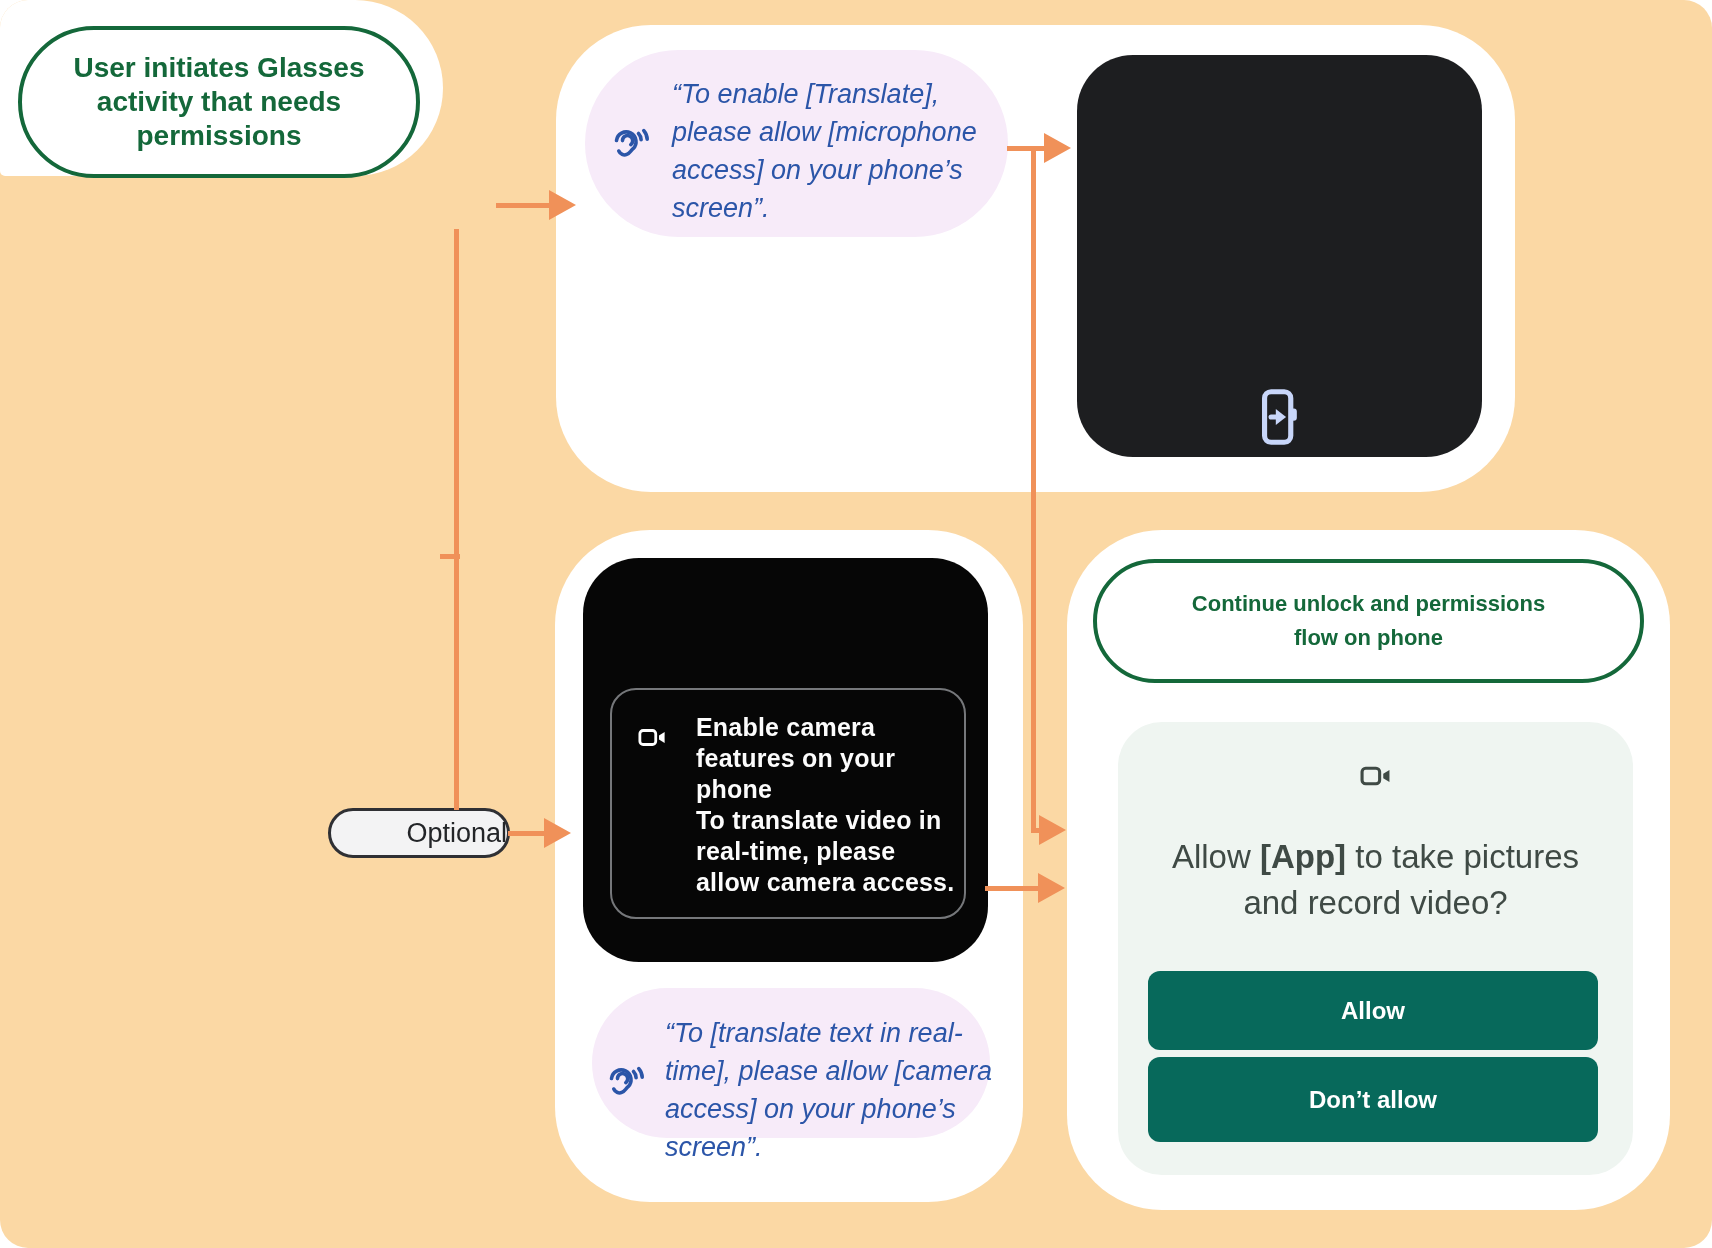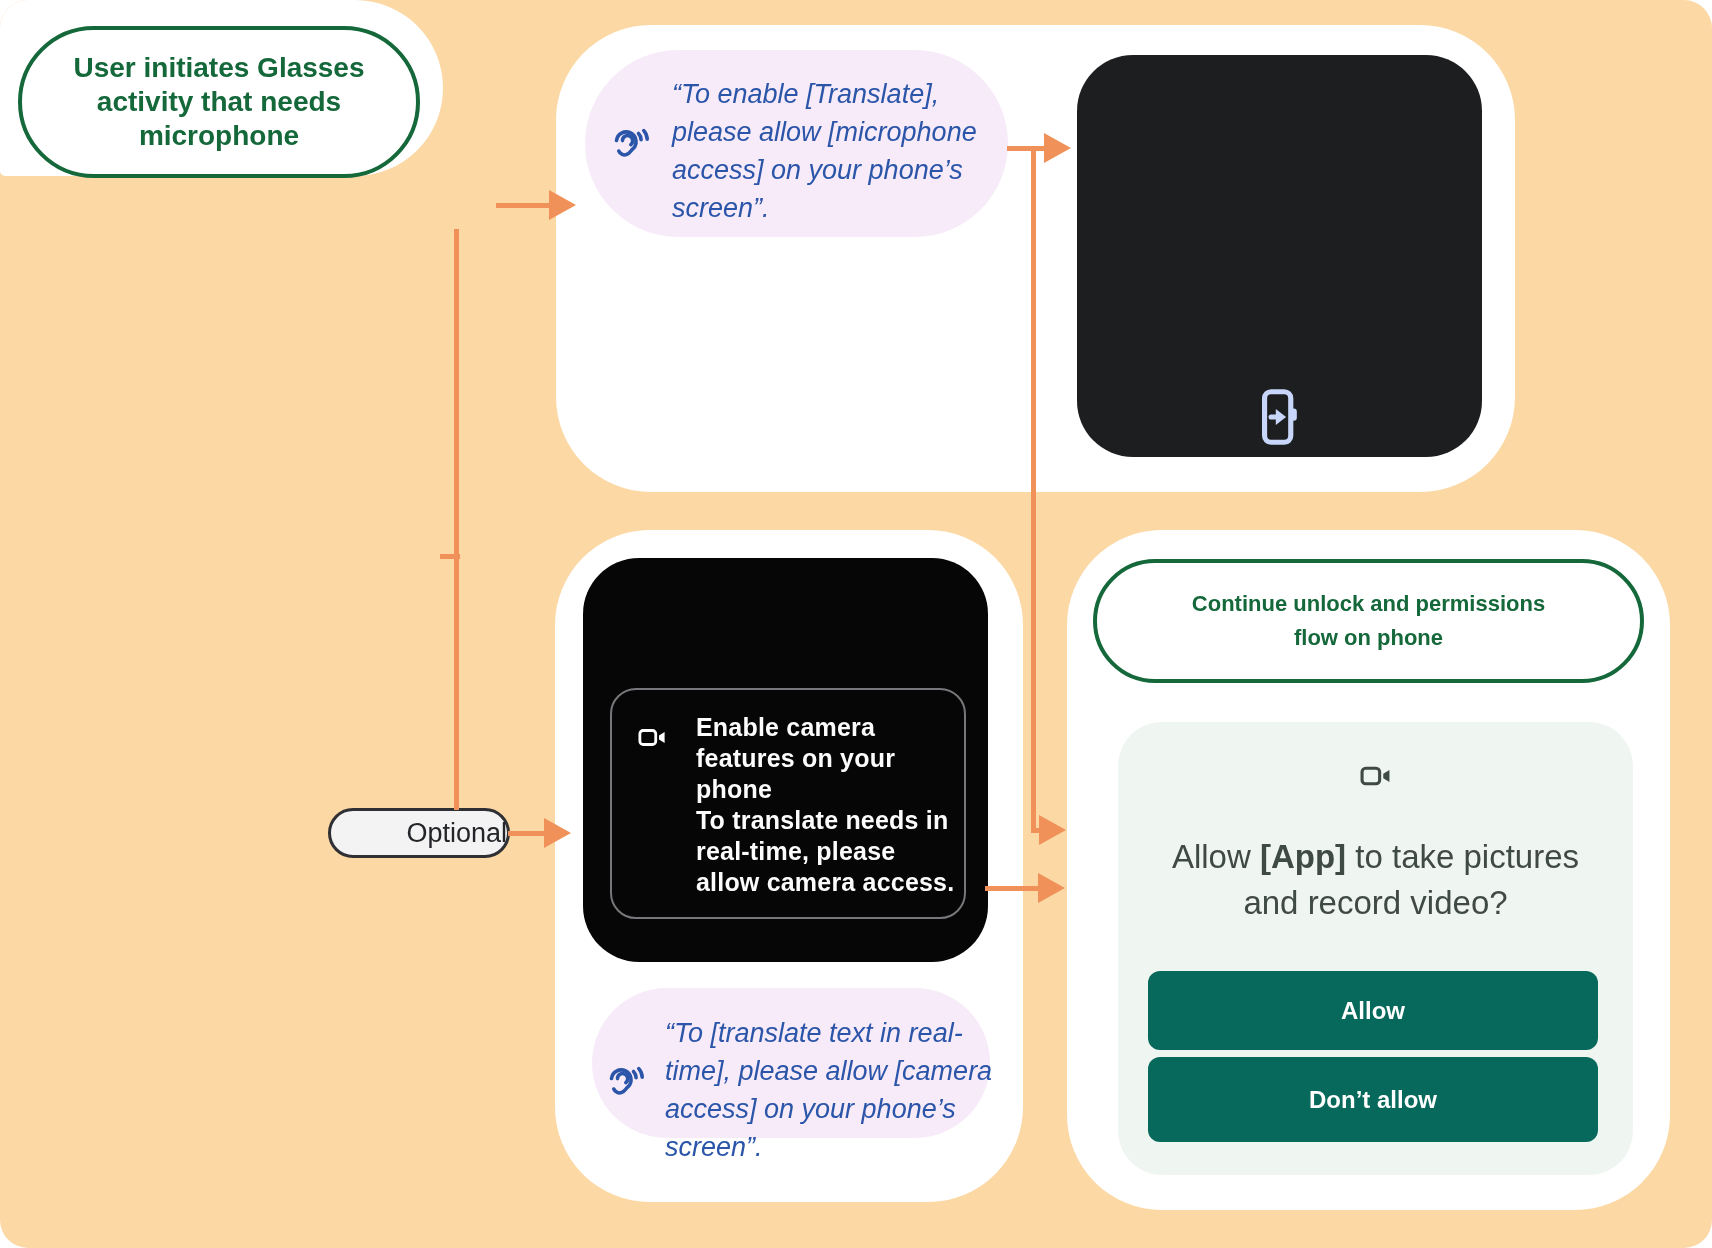--- a/index.html
+++ b/index.html
@@ -124,21 +124,21 @@
         <span class="cam">
           <svg width="28" height="23" viewBox="0 0 30 24">
             <rect x="2" y="4.5" width="17" height="15" rx="3.5" fill="none" stroke="#ffffff" stroke-width="3"></rect>
             <path d="M22.5 9.8 28.5 6.2v11.6l-6-3.6z" fill="#ffffff"></path>
           </svg>
         </span>
         <div class="ntxt">
           <div class="line">Enable camera</div>
           <div class="line">features on your</div>
           <div class="line">phone</div>
-          <div class="line">To translate needs in</div>
+          <div class="line">To translate video in</div>
           <div class="line">real-time, please</div>
           <div class="line">allow camera access.</div>
         </div>
       </div>
     </div>
     <div class="bubble bubble-bottom">
       <span class="ear">
         <svg width="38" height="31" viewBox="0 0 38 31">
           <g fill="none" stroke="#2B55A8" stroke-width="3.6" stroke-linecap="round">
             <path d="M5.5 12.5a9.8 9.8 0 1 1 16.6 8.2c-2.8 2.2-2.7 4.4-6.3 5.7a6.3 6.3 0 0 1-8-3.4"></path>
@@ -175,21 +175,21 @@
       </div>
       <button class="btn btn-allow">Allow</button>
       <button class="btn btn-dont">Don’t allow</button>
     </div>
   </div>
 
   <div class="left-blob">
     <div class="green-pill blob-pill">
       <div>User initiates Glasses</div>
       <div>activity that needs</div>
-      <div>microphone</div>
+      <div>permissions</div>
     </div>
   </div>
 
   <div class="label-pill opt-pill z-top">
     <span>Optional</span>
   </div>
 
   <div class="hline z-top" style="left:440px;top:554px;width:20px;"></div>
   <div class="vline z-top" style="left:454px;top:229px;height:581px;"></div>
 

